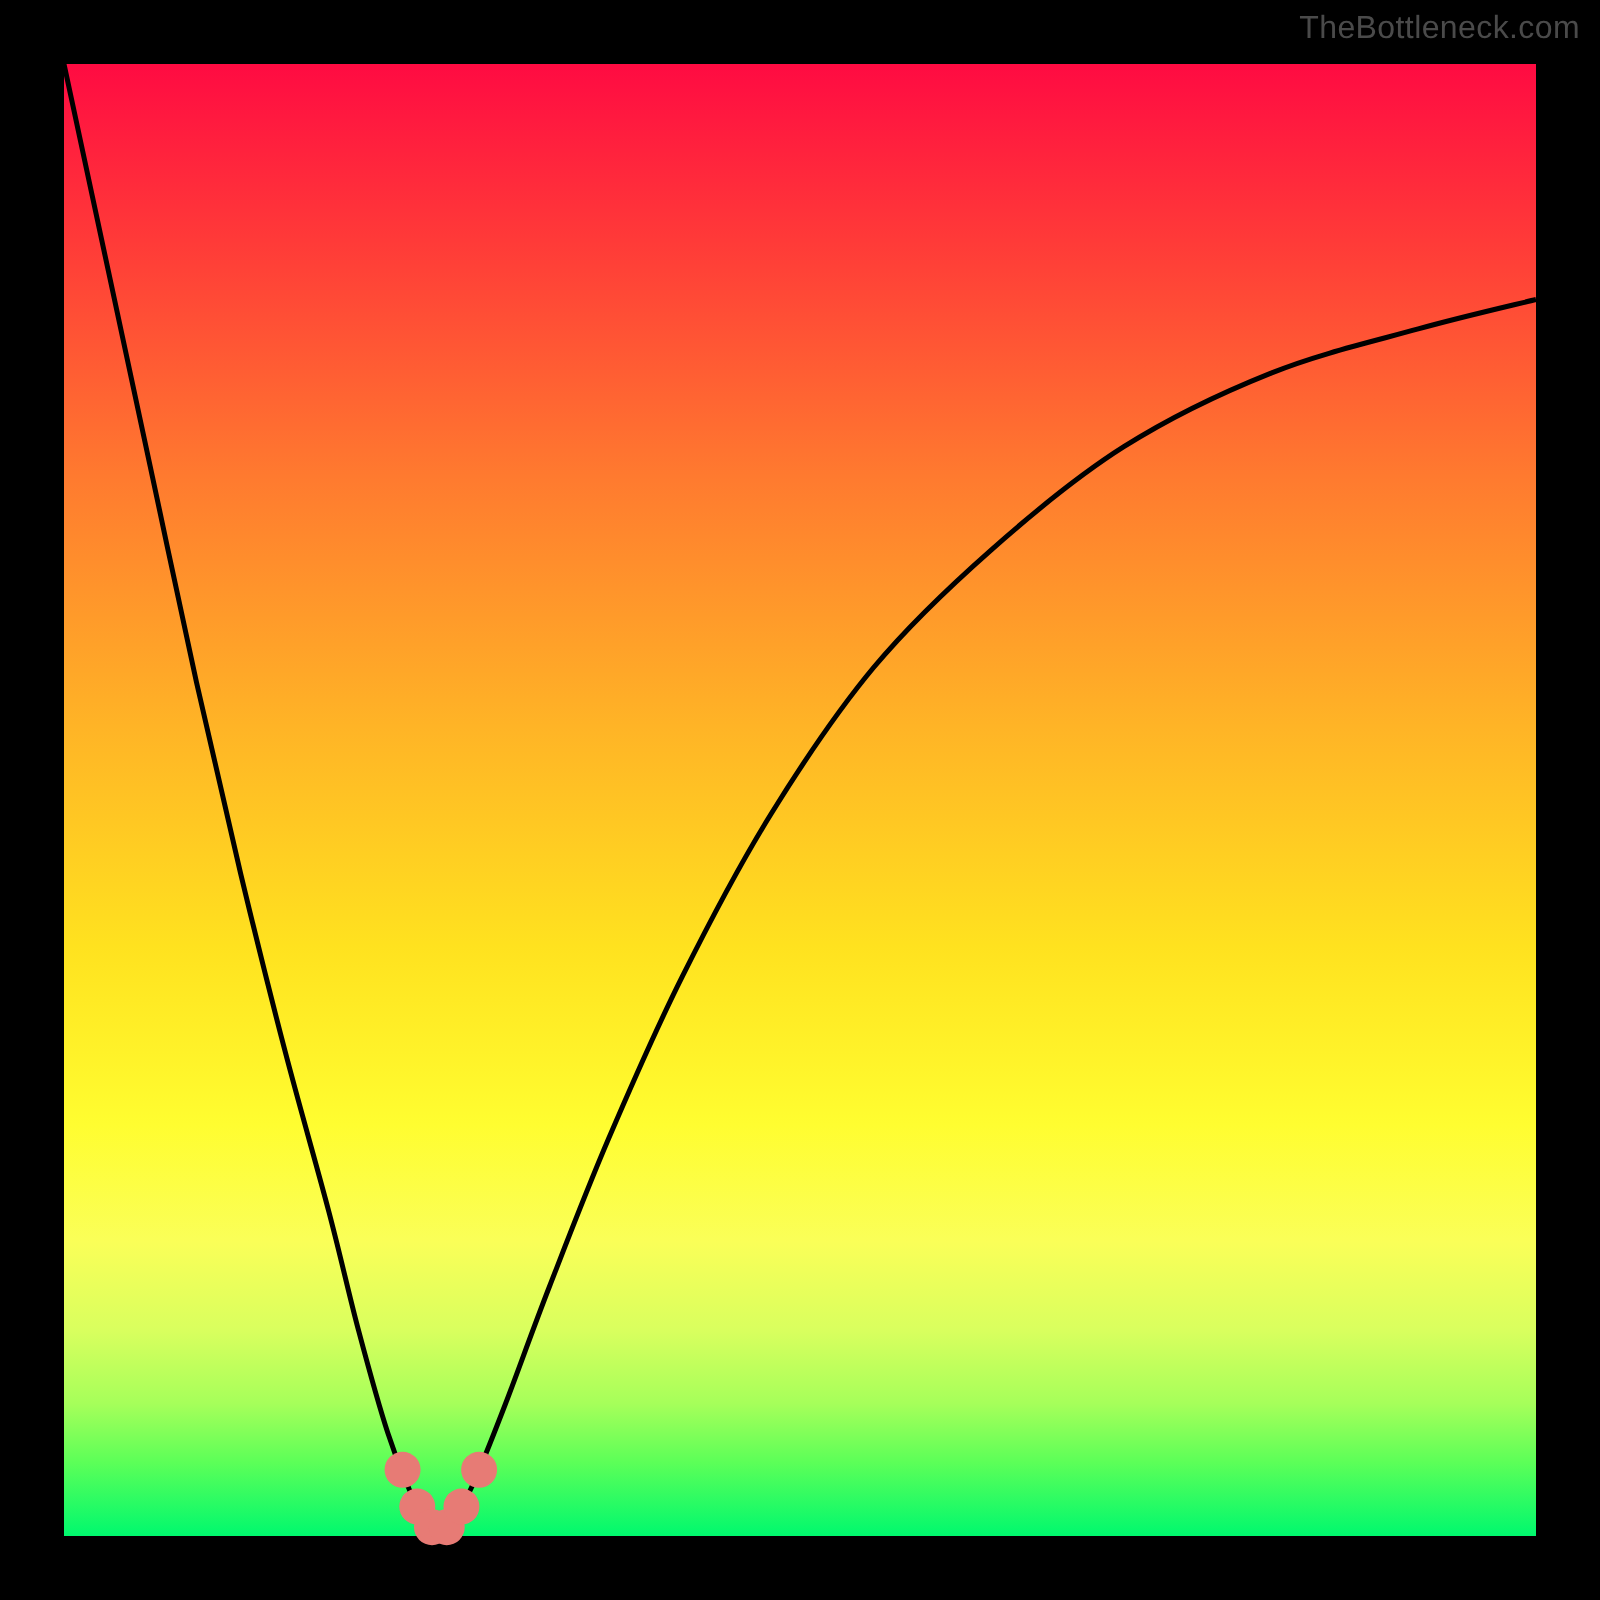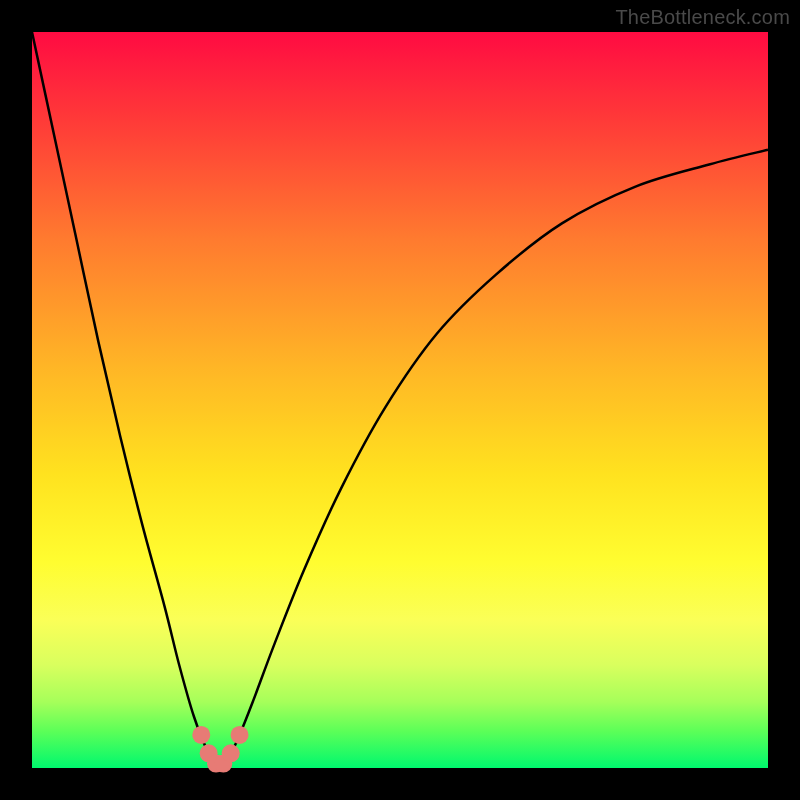--- a/index.html
+++ b/index.html
@@ -28,21 +28,21 @@
       #d9ff5e 86%,
       #a6ff5a 91%,
       #5cff58 95%,
       #00f86e 100%);
   }
   .watermark {
     position: absolute;
     top: 6px;
     right: 10px;
     color: #4a4a4a;
-    font-size: 20px;
+    font-size: 16px;
     font-weight: 500;
     letter-spacing: 0.2px;
   }
   svg.curve {
     position: absolute;
     left: 32px;
     top: 32px;
     width: 736px;
     height: 736px;
     overflow: visible;

